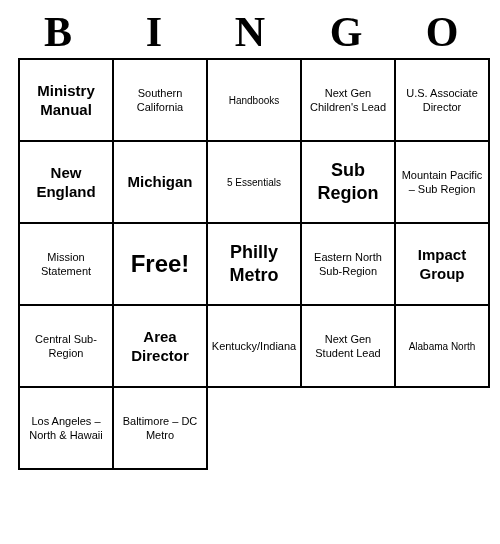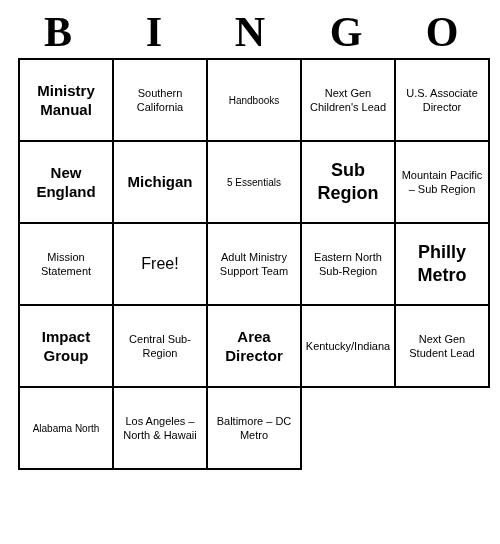--- a/index.html
+++ b/index.html
@@ -47,22 +47,22 @@
       min-height: 82px;
       display: flex;
       align-items: center;
       justify-content: center;
       text-align: center;
       padding: 4px 3px;
       font-size: 10px;
       line-height: 1.3;
     }
     .bingo-cell.free {
-      font-size: 16px;
-      font-weight: normal;
+      font-size: 24px;
+      font-weight: bold;
     }
     .bingo-cell.large-text {
       font-size: 18px;
       font-weight: bold;
       text-align: center;
     }
     .bingo-cell.medium-text {
       font-size: 15px;
       font-weight: bold;
     }
@@ -87,23 +87,22 @@
       <div class="bingo-cell">Handbooks</div>
       <div class="bingo-cell small-text">Next Gen Children's Lead</div>
       <div class="bingo-cell small-text">U.S. Associate Director</div>
       <div class="bingo-cell medium-text">New England</div>
       <div class="bingo-cell medium-text">Michigan</div>
       <div class="bingo-cell">5 Essentials</div>
       <div class="bingo-cell large-text">Sub Region</div>
       <div class="bingo-cell small-text">Mountain Pacific – Sub Region</div>
       <div class="bingo-cell small-text">Mission Statement</div>
       <div class="bingo-cell free">Free!</div>
-      <div class="bingo-cell small-text">Adult Ministry Support Team</div>
+      <div class="bingo-cell large-text">Philly Metro</div>
       <div class="bingo-cell small-text">Eastern North Sub-Region</div>
-      <div class="bingo-cell large-text">Philly Metro</div>
       <div class="bingo-cell medium-text">Impact Group</div>
       <div class="bingo-cell small-text">Central Sub-Region</div>
       <div class="bingo-cell medium-text">Area Director</div>
       <div class="bingo-cell small-text">Kentucky/Indiana</div>
       <div class="bingo-cell small-text">Next Gen Student Lead</div>
       <div class="bingo-cell">Alabama North</div>
       <div class="bingo-cell small-text">Los Angeles – North &amp; Hawaii</div>
       <div class="bingo-cell small-text">Baltimore – DC Metro</div>
     </div>
 </div>

